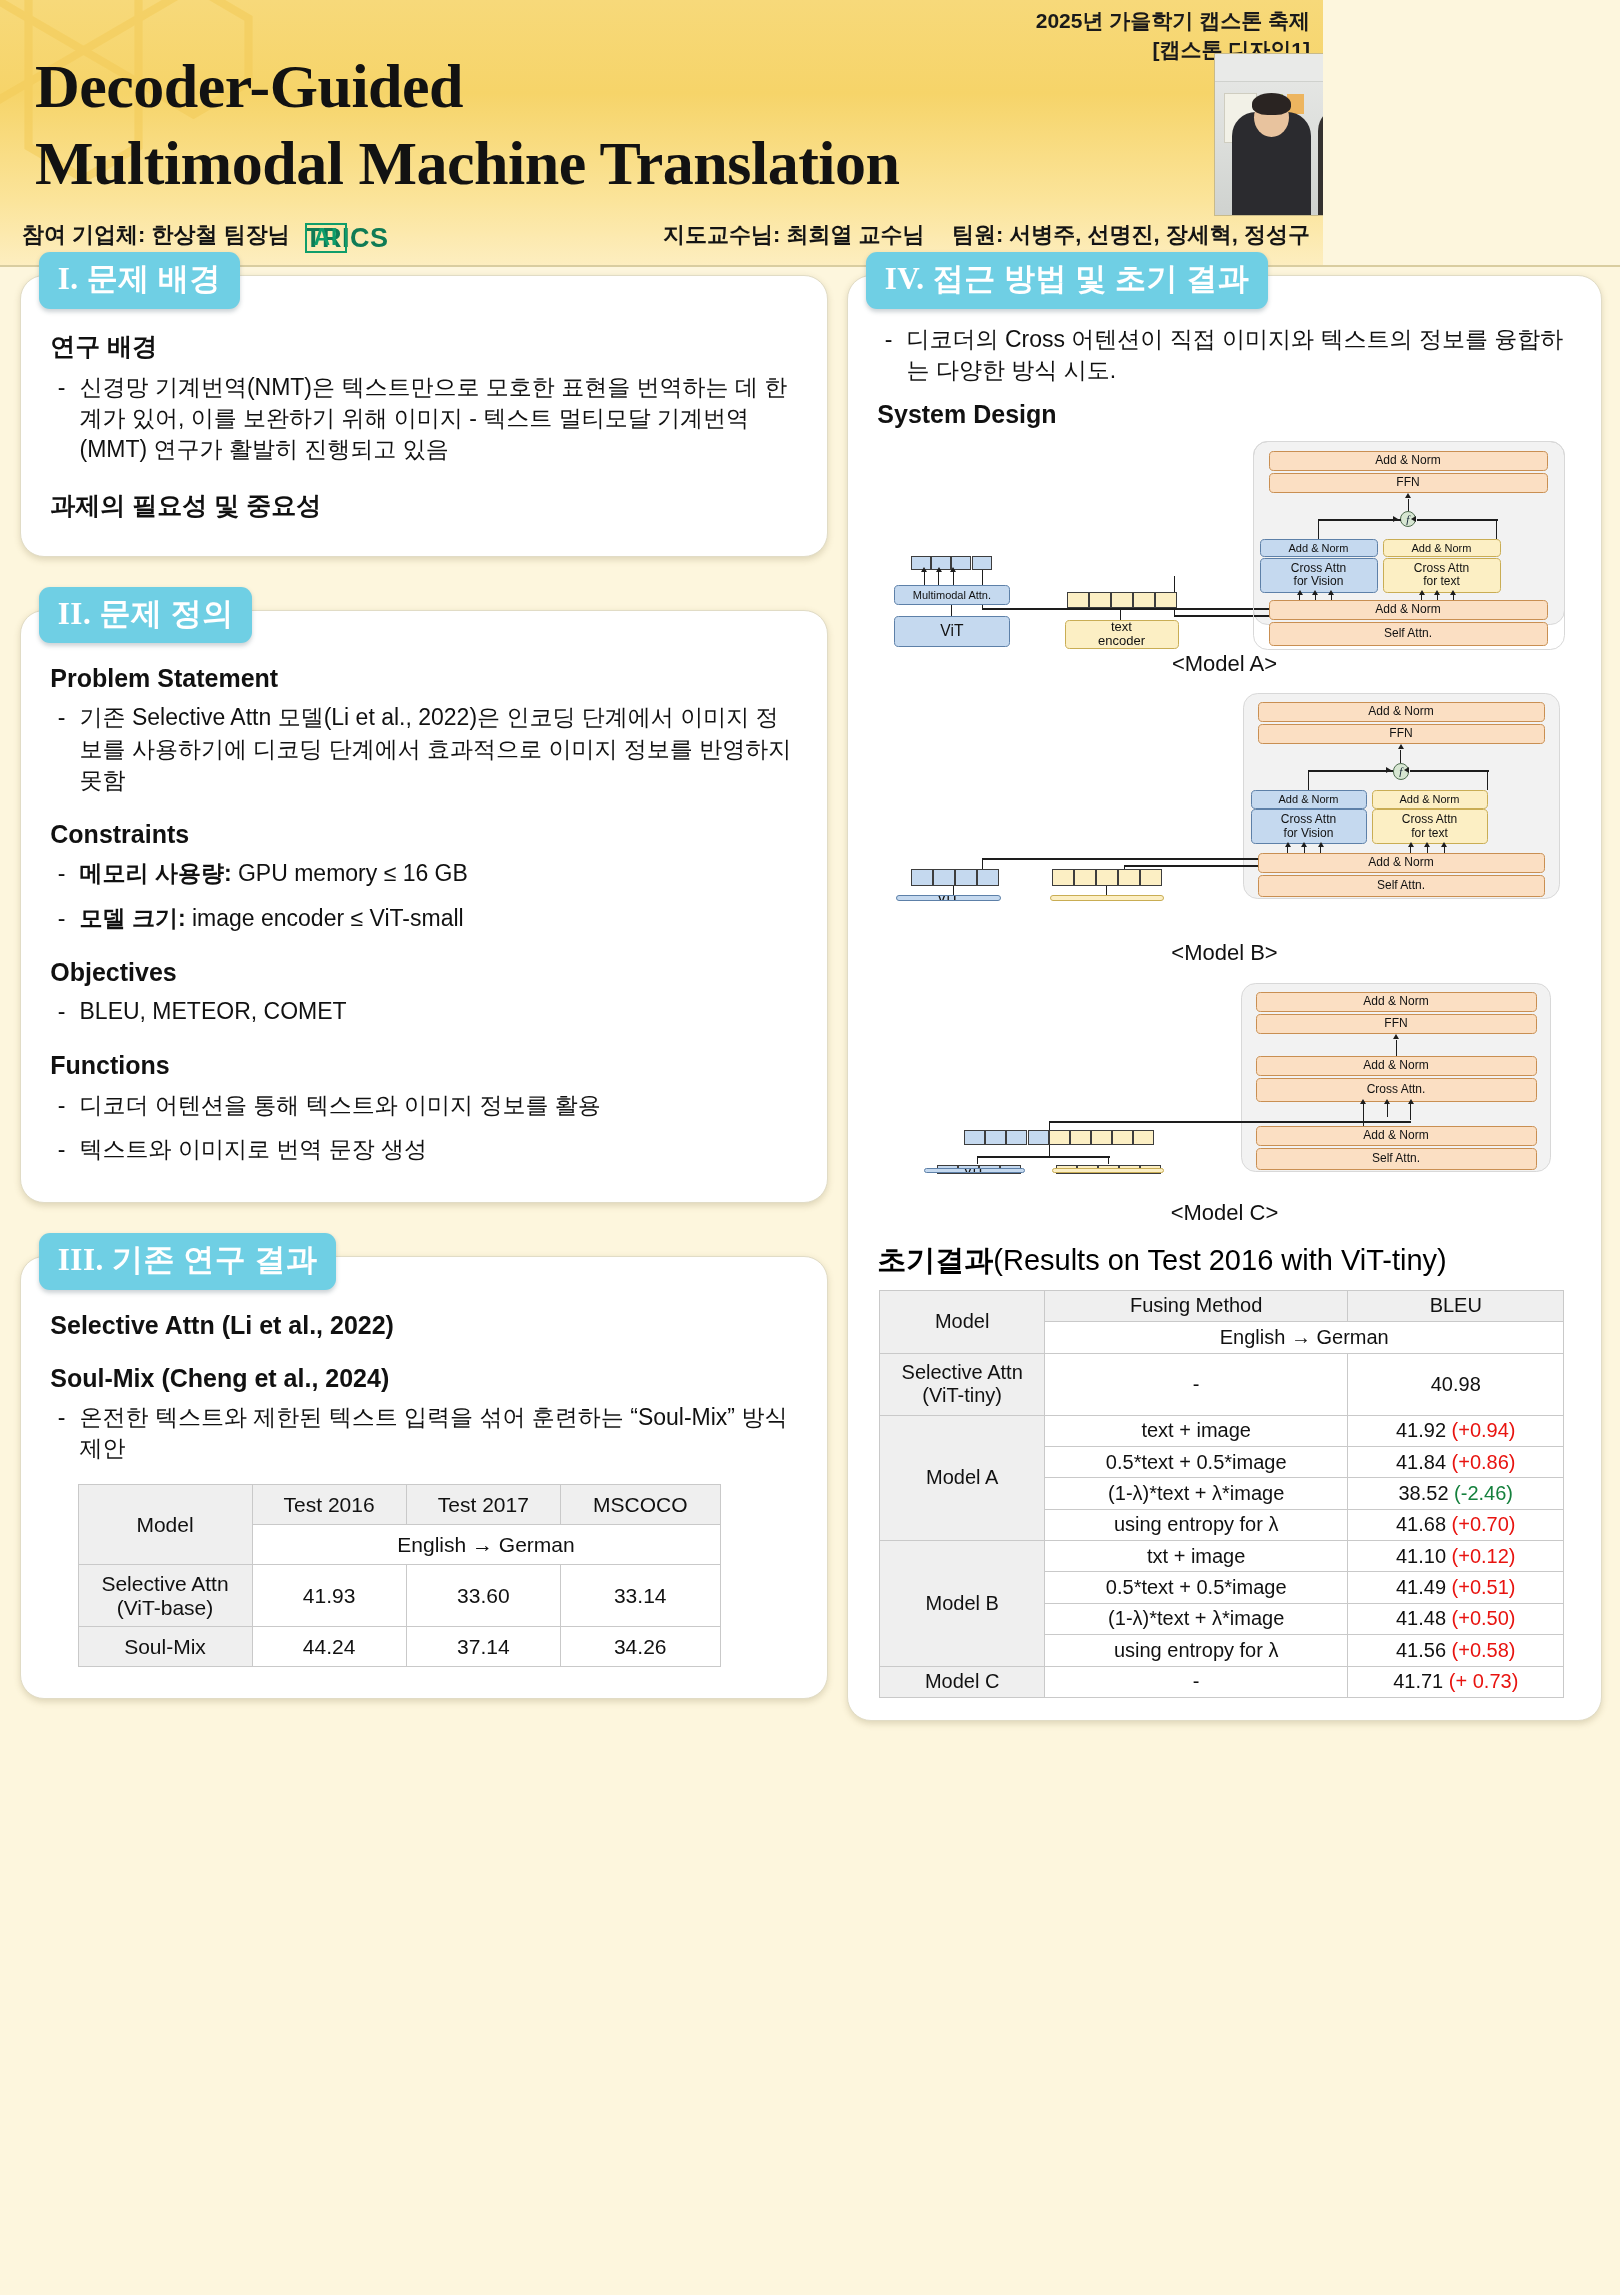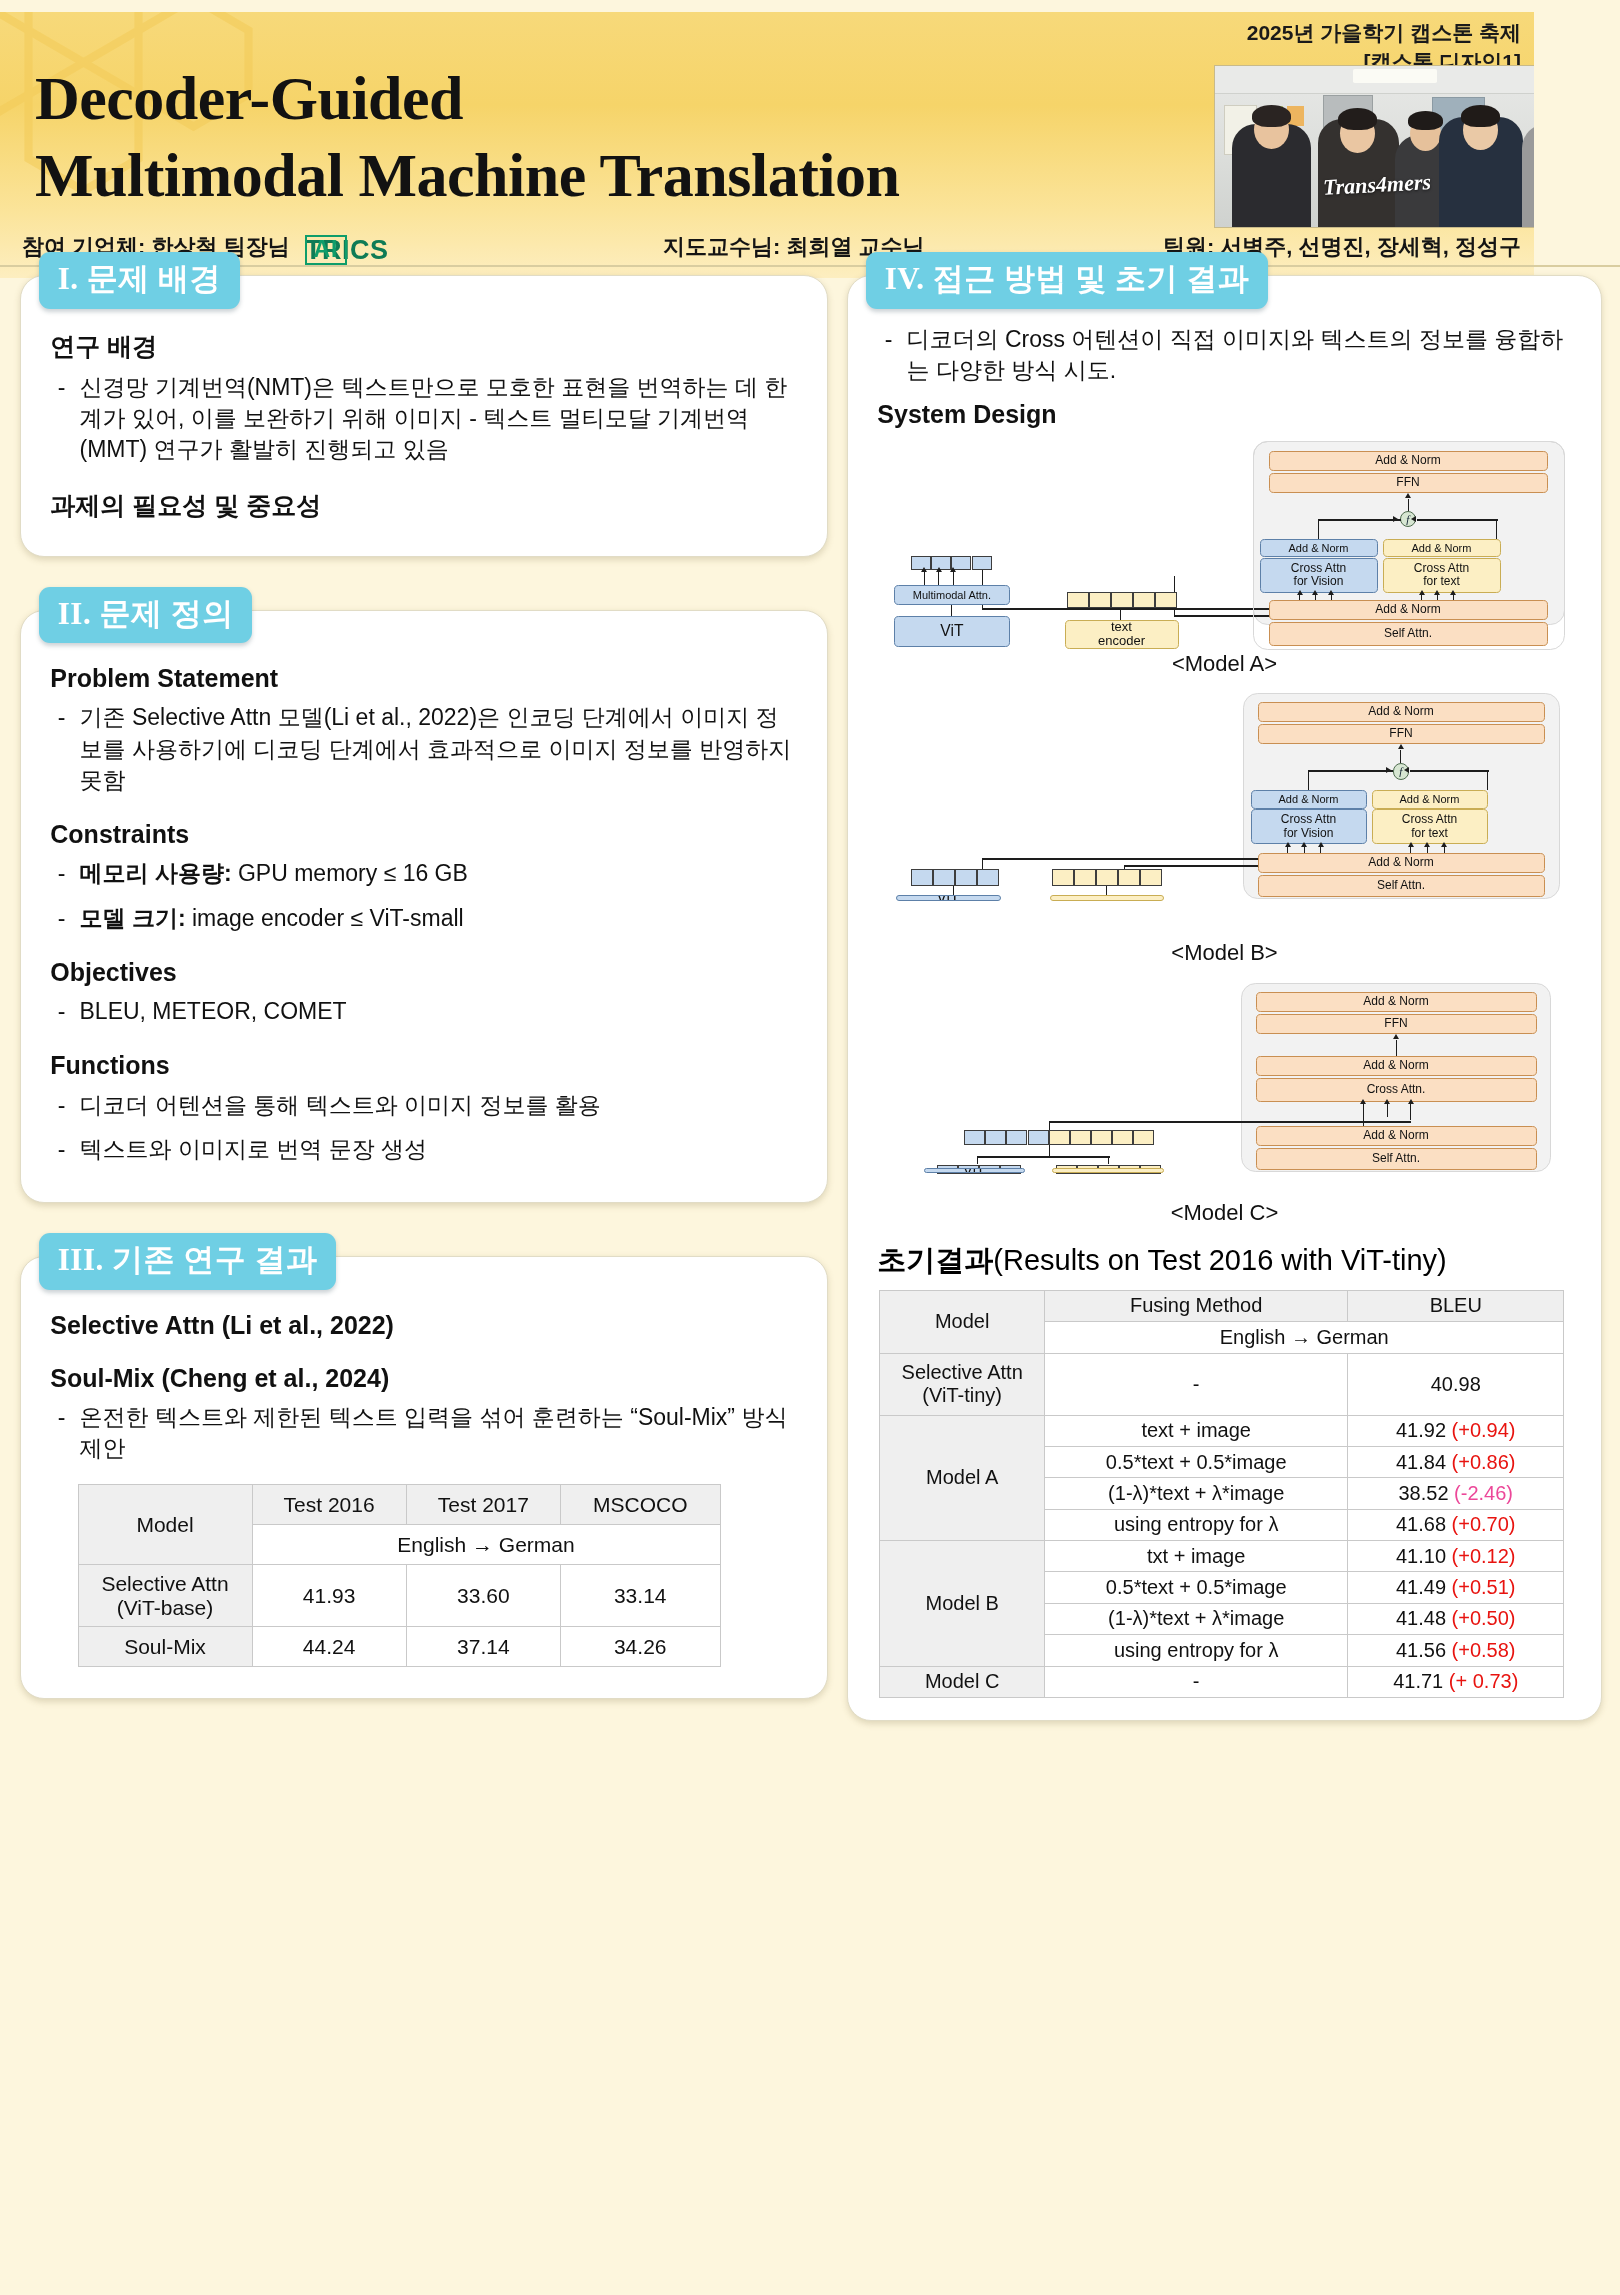--- a/index.html
+++ b/index.html
@@ -6,21 +6,21 @@
   html,body { width:1621px; height:2296px; }
   body {
     font-family: "Liberation Sans", sans-serif;
     background: #fdf6dd;
     position: relative;
     overflow: hidden;
   }
 
   
   #header {
-    position:absolute; left:0; top:12px; width:1534px; height:266px;
+    position:absolute; left:0; top:0; width:1323px; height:266px;
     background: linear-gradient(180deg,#f7d97a 0%, #f6d469 35%, #fbe49a 75%, #fdeec0 100%);
     overflow:hidden;
   }
   #hexes { position:absolute; left:-27.5px; top:-55px; width:386px; height:275px; opacity:.55; }
   .hdr-meta {
     position:absolute; right:13px; top:7.3px; text-align:right;
     font-size:21px; font-weight:bold; color:#1a1a1a; line-height:1.35;
   }
   #poster-title {
     position:absolute; left:35px; top:55px; width:1166px;
@@ -97,21 +97,21 @@
 
   
   table.rt { border-collapse:collapse; width:100%; background:#fff; }
   table.rt td, table.rt th {
     border:0.9px solid #c9c9c9; text-align:center;
     font-size:21px; font-weight:normal; color:#111; padding:6.4px 3.7px;
   }
   table.rt .hd { background:#efefef; }
   table.rt .rowlbl { background:#efefef; }
   .pos { color:#e8130f; }
-  .neg { color:#ec4899; }
+  .neg { color:#15803d; }
 
   #tbl3wrap { margin:20px 9.2px 7.3px 29px; width:643px; }
   #tbl3 td { height:40px; }
   #tbl3 .c0 { width:174px; }
 
   #results-title { font-size:29px; font-weight:bold; margin:3.7px 0 9.2px 1.8px; }
   #results-title span.norm { font-weight:normal; }
   #tbl4wrap { margin:0 9.2px 5.5px 3.7px; }
   #tbl4 td { height:31px; font-size:20px; padding:3.7px 3.7px; }
   #tbl4 .c0 { width:165px; }

